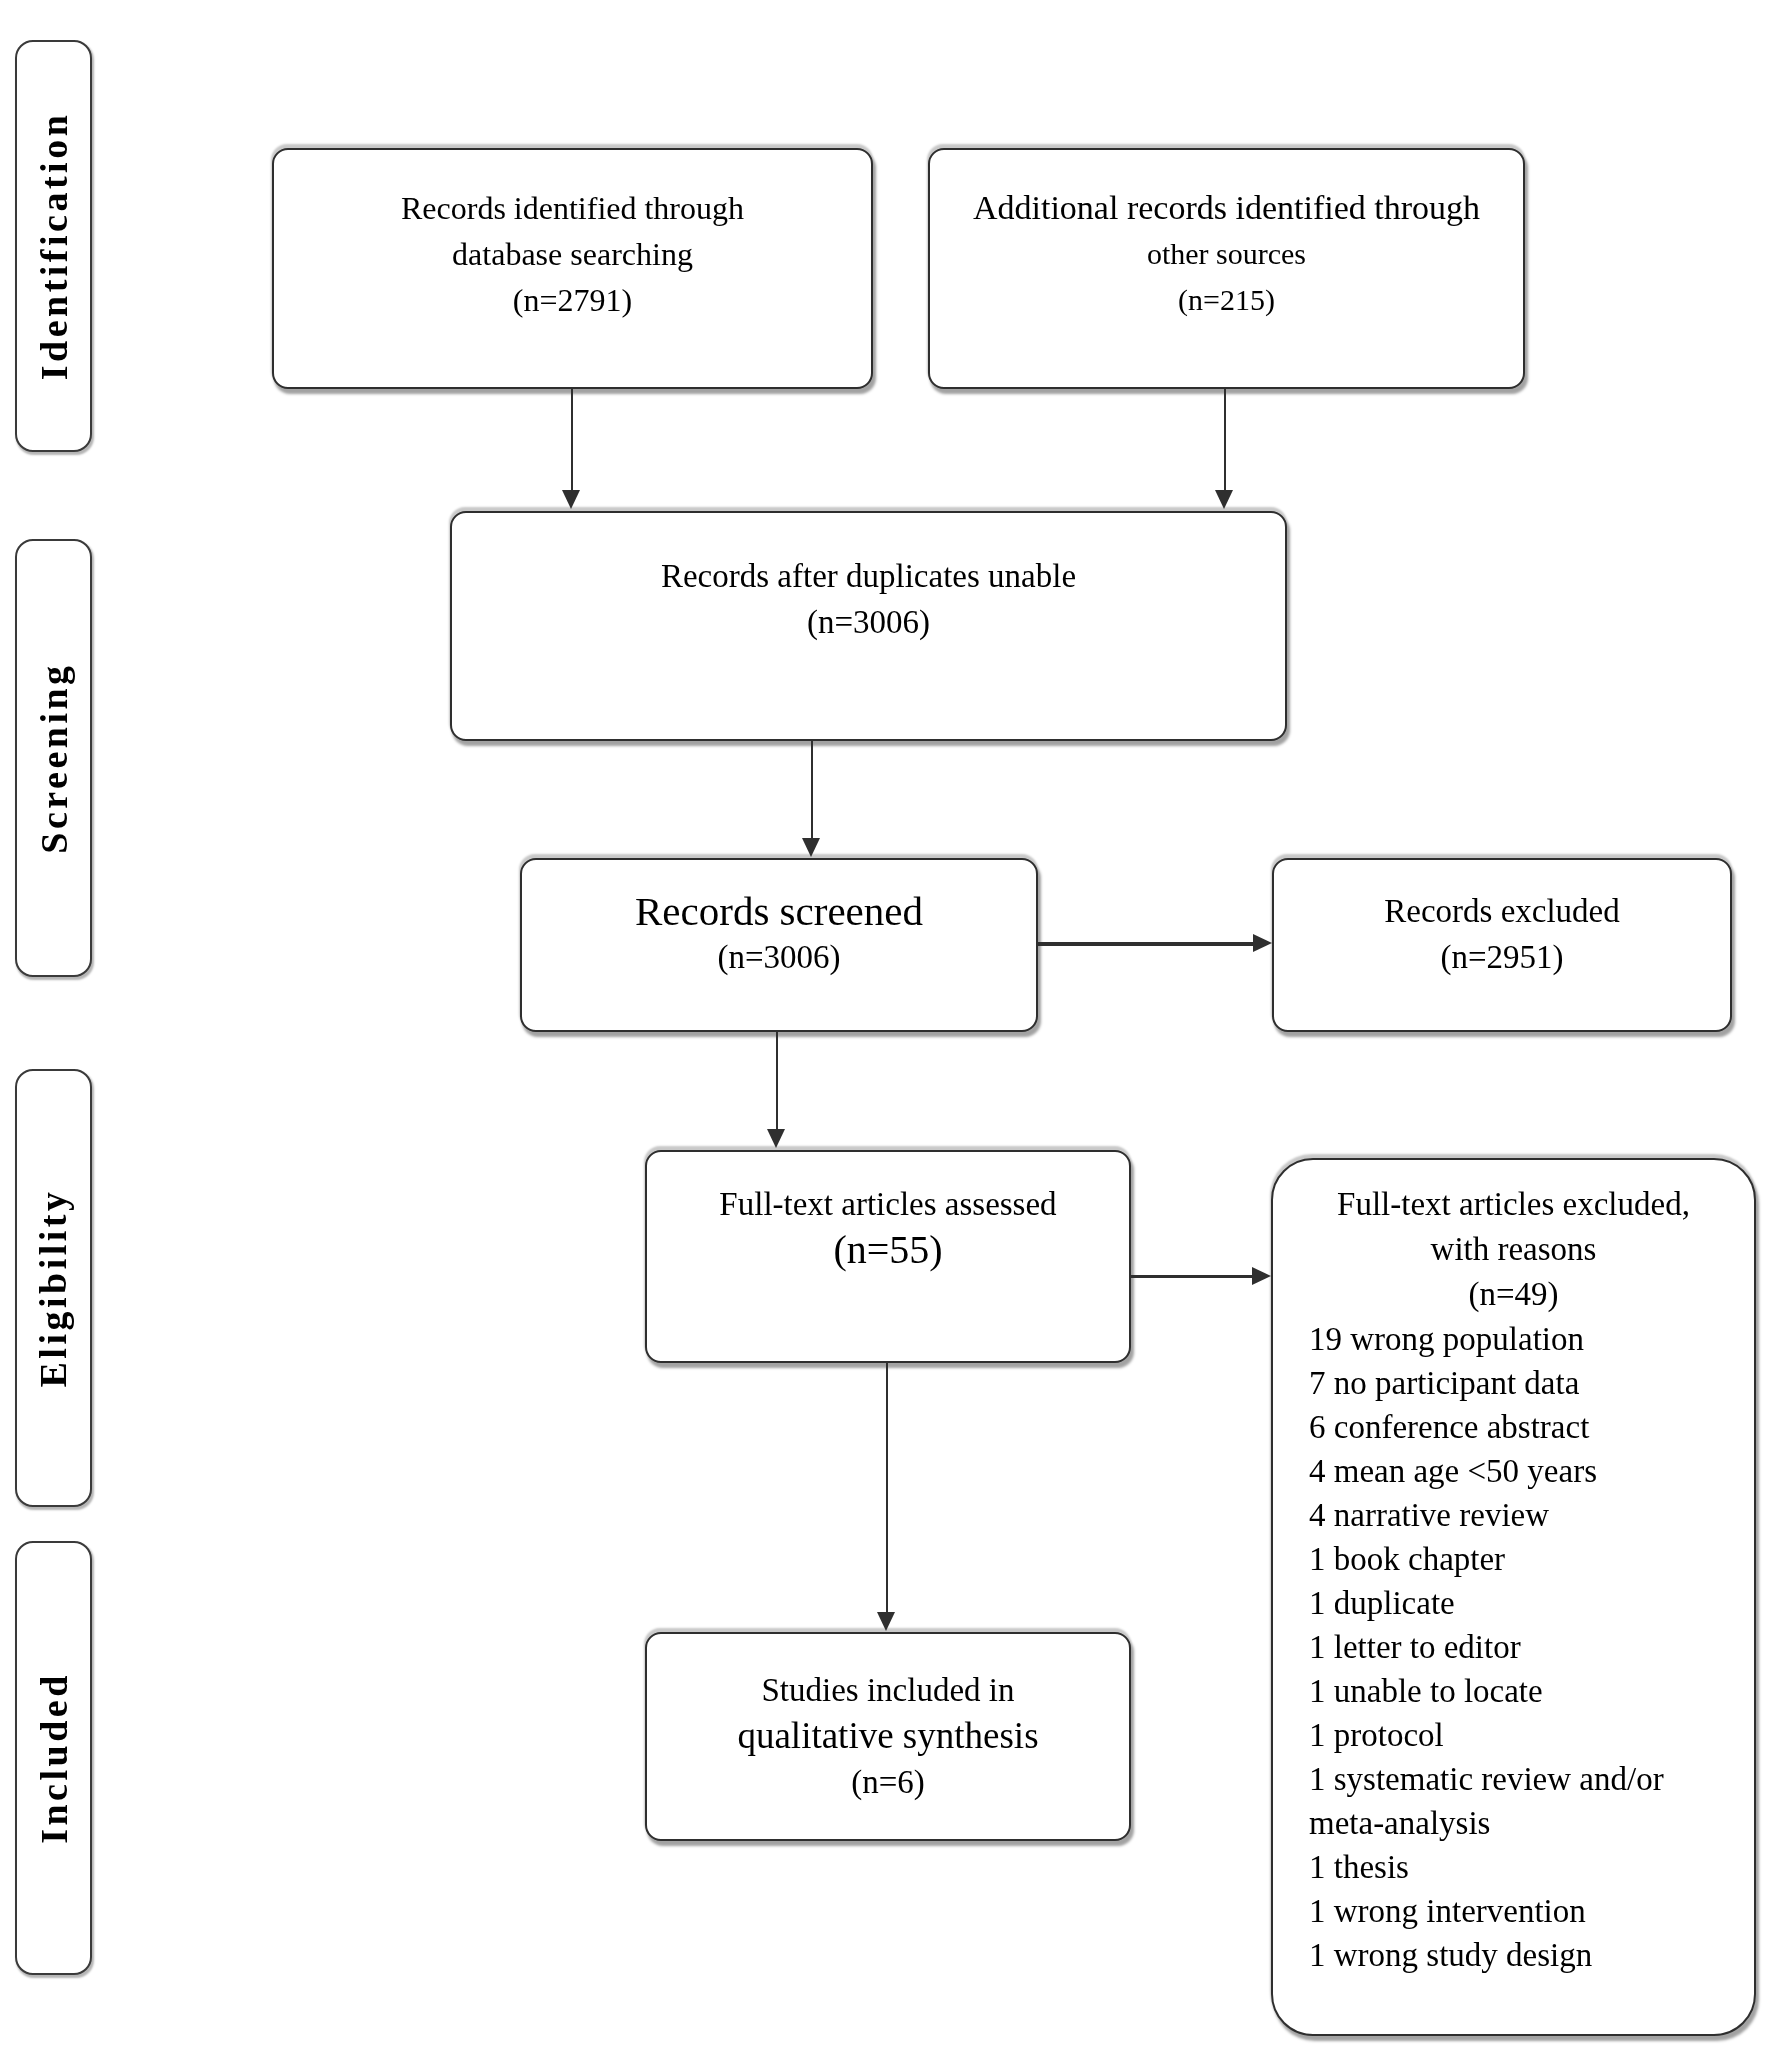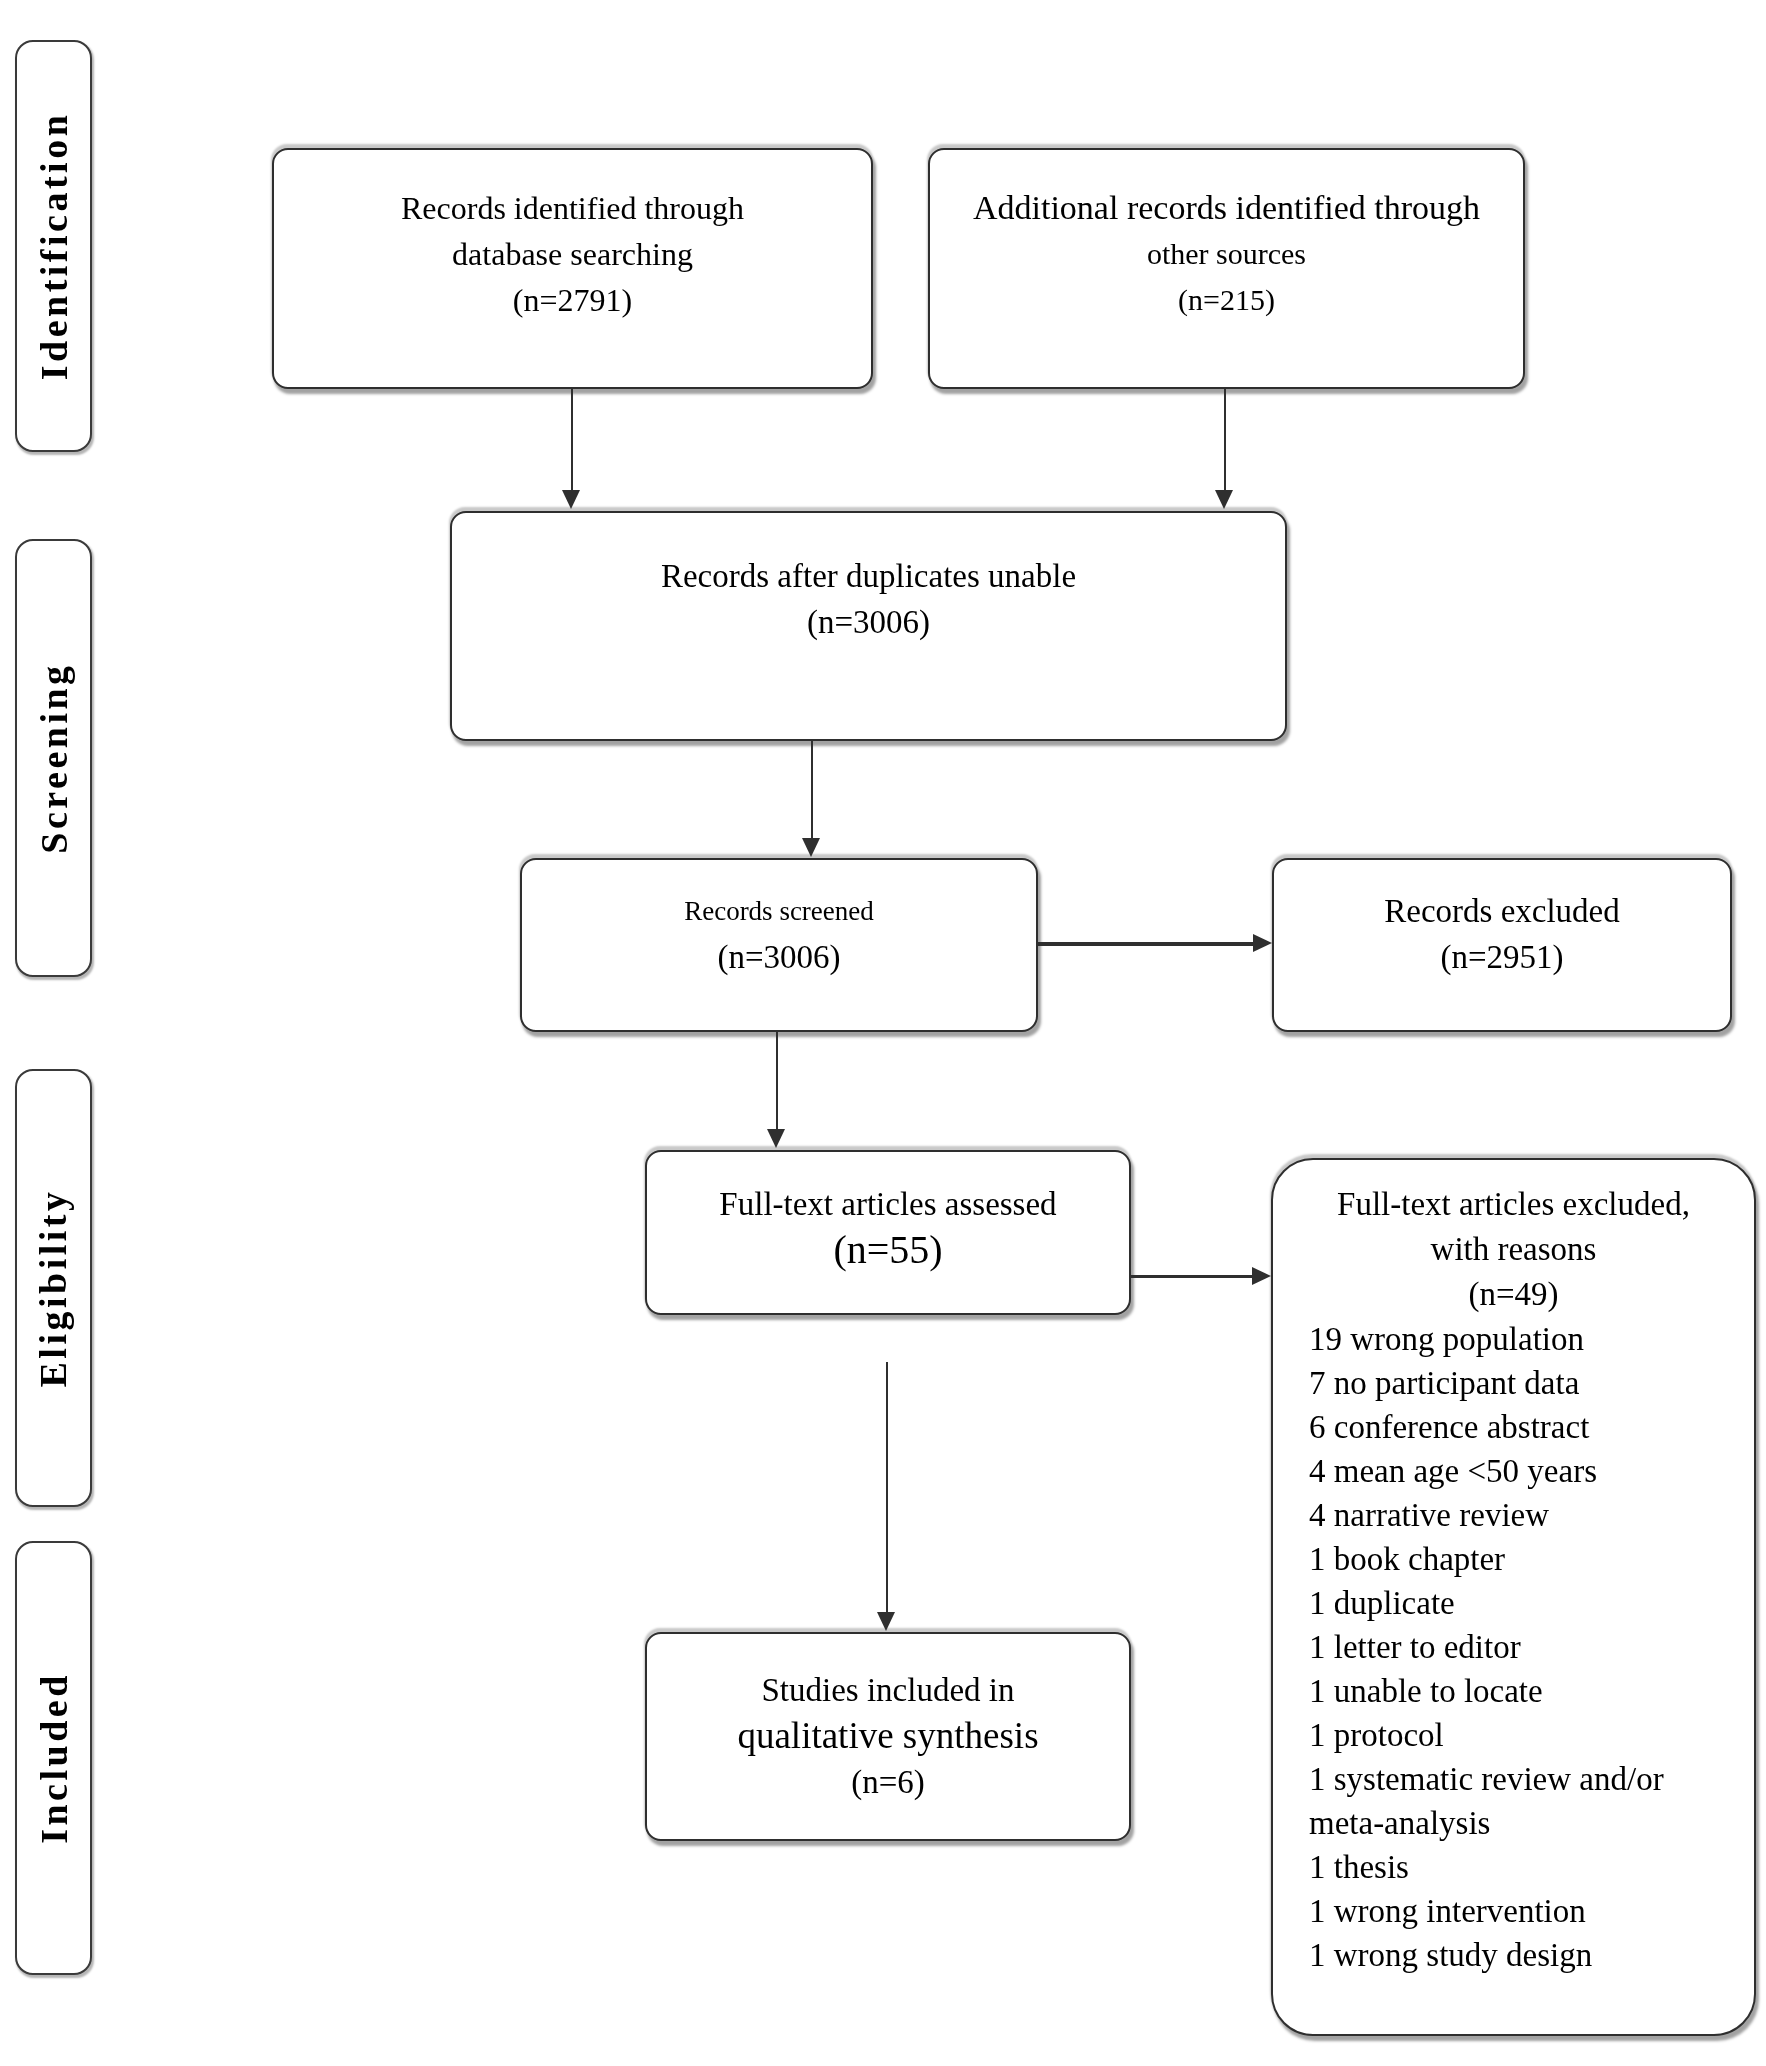--- a/index.html
+++ b/index.html
@@ -108,30 +108,30 @@
     <div class="line" style="font-size:30px;">other sources</div>
     <div class="line" style="font-size:30px;">(n=215)</div>
   </div>
 
   <div class="fbox" style="left:450px; top:511px; width:837px; height:230px; padding-top:40px;">
     <div class="line" style="font-size:33px;">Records after duplicates unable</div>
     <div class="line" style="font-size:33px;">(n=3006)</div>
   </div>
 
   <div class="fbox" style="left:520px; top:858px; width:518px; height:174px; padding-top:28px;">
-    <div class="line" style="font-size:27px;">Records screened</div>
+    <div class="line" style="font-size:41px;">Records screened</div>
     <div class="line" style="font-size:33px;">(n=3006)</div>
   </div>
 
   <div class="fbox" style="left:1272px; top:858px; width:460px; height:174px; padding-top:28px;">
     <div class="line" style="font-size:33px;">Records excluded</div>
     <div class="line" style="font-size:33px;">(n=2951)</div>
   </div>
 
-  <div class="fbox" style="left:645px; top:1150px; width:486px; height:165px; padding-top:29px;">
+  <div class="fbox" style="left:645px; top:1150px; width:486px; height:213px; padding-top:29px;">
     <div class="line" style="font-size:33px;">Full-text articles assessed</div>
     <div class="line" style="font-size:40px;">(n=55)</div>
   </div>
 
   <div class="fbox" style="left:1271px; top:1158px; width:485px; height:878px; padding-top:22px; border-radius:42px;">
     <div class="reasons-title">
       <div class="line">Full-text articles excluded,</div>
       <div class="line">with reasons</div>
       <div class="line">(n=49)</div>
     </div>

